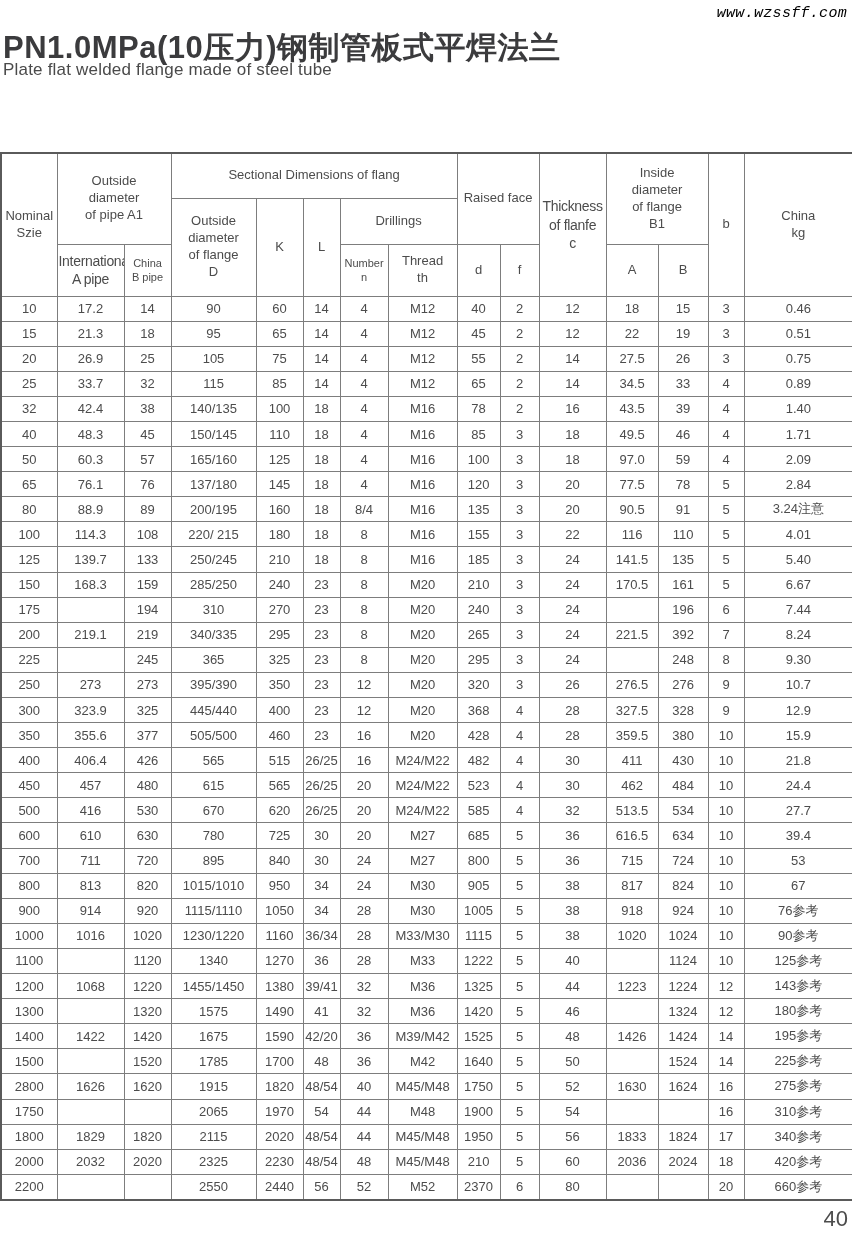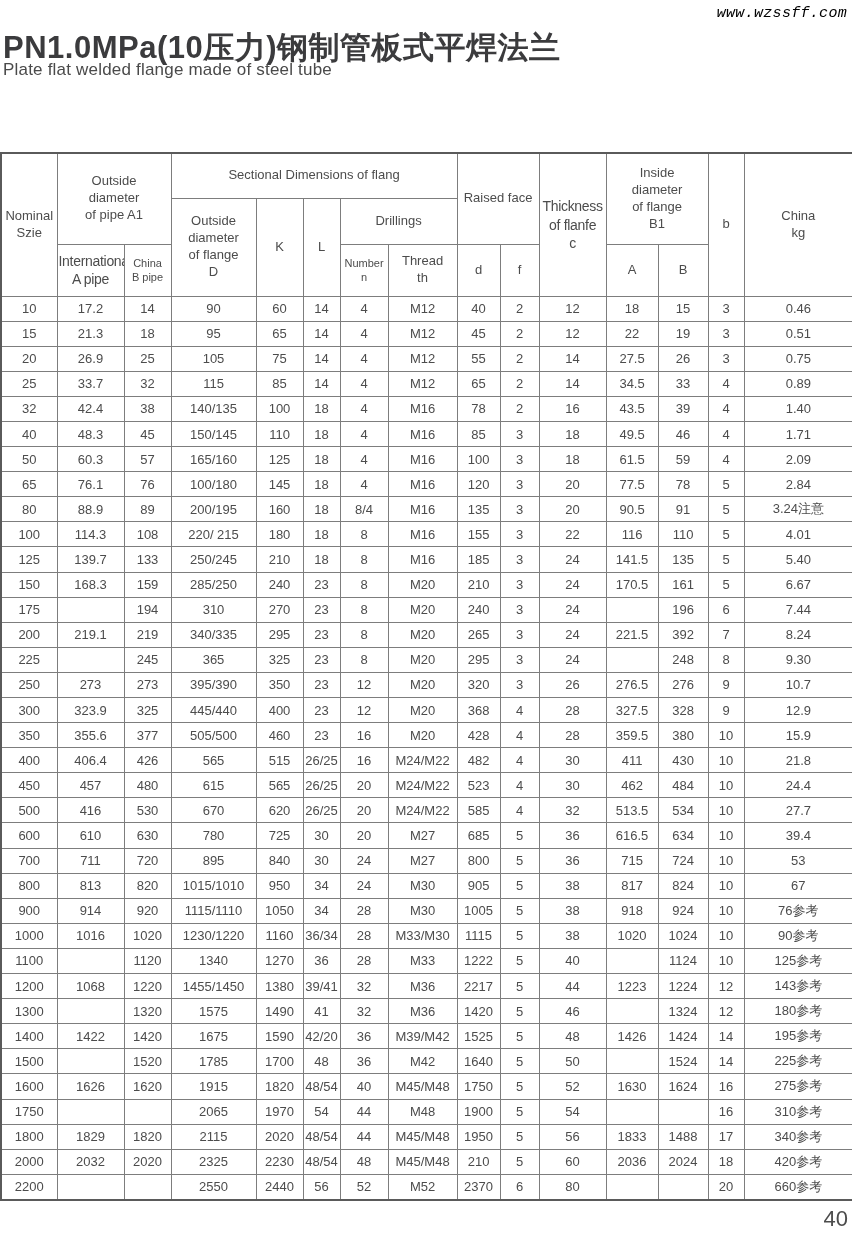--- a/index.html
+++ b/index.html
@@ -227,30 +227,30 @@
           <td>60.3</td>
           <td>57</td>
           <td>165/160</td>
           <td>125</td>
           <td>18</td>
           <td>4</td>
           <td>M16</td>
           <td>100</td>
           <td>3</td>
           <td>18</td>
-          <td>61.5</td>
+          <td>97.0</td>
           <td>59</td>
           <td>4</td>
           <td>2.09</td>
         </tr>
         <tr>
           <td>65</td>
           <td>76.1</td>
           <td>76</td>
-          <td>100/180</td>
+          <td>137/180</td>
           <td>145</td>
           <td>18</td>
           <td>4</td>
           <td>M16</td>
           <td>120</td>
           <td>3</td>
           <td>20</td>
           <td>77.5</td>
           <td>78</td>
           <td>5</td>
@@ -581,21 +581,21 @@
         </tr>
         <tr>
           <td>1200</td>
           <td>1068</td>
           <td>1220</td>
           <td>1455/1450</td>
           <td>1380</td>
           <td>39/41</td>
           <td>32</td>
           <td>M36</td>
-          <td>2217</td>
+          <td>1325</td>
           <td>5</td>
           <td>44</td>
           <td>1223</td>
           <td>1224</td>
           <td>12</td>
           <td>143参考</td>
         </tr>
         <tr>
           <td>1300</td>
           <td></td>
@@ -641,21 +641,21 @@
           <td>M42</td>
           <td>1640</td>
           <td>5</td>
           <td>50</td>
           <td></td>
           <td>1524</td>
           <td>14</td>
           <td>225参考</td>
         </tr>
         <tr>
-          <td>1600</td>
+          <td>2800</td>
           <td>1626</td>
           <td>1620</td>
           <td>1915</td>
           <td>1820</td>
           <td>48/54</td>
           <td>40</td>
           <td>M45/M48</td>
           <td>1750</td>
           <td>5</td>
           <td>52</td>
@@ -687,21 +687,21 @@
           <td>1820</td>
           <td>2115</td>
           <td>2020</td>
           <td>48/54</td>
           <td>44</td>
           <td>M45/M48</td>
           <td>1950</td>
           <td>5</td>
           <td>56</td>
           <td>1833</td>
-          <td>1488</td>
+          <td>1824</td>
           <td>17</td>
           <td>340参考</td>
         </tr>
         <tr>
           <td>2000</td>
           <td>2032</td>
           <td>2020</td>
           <td>2325</td>
           <td>2230</td>
           <td>48/54</td>

